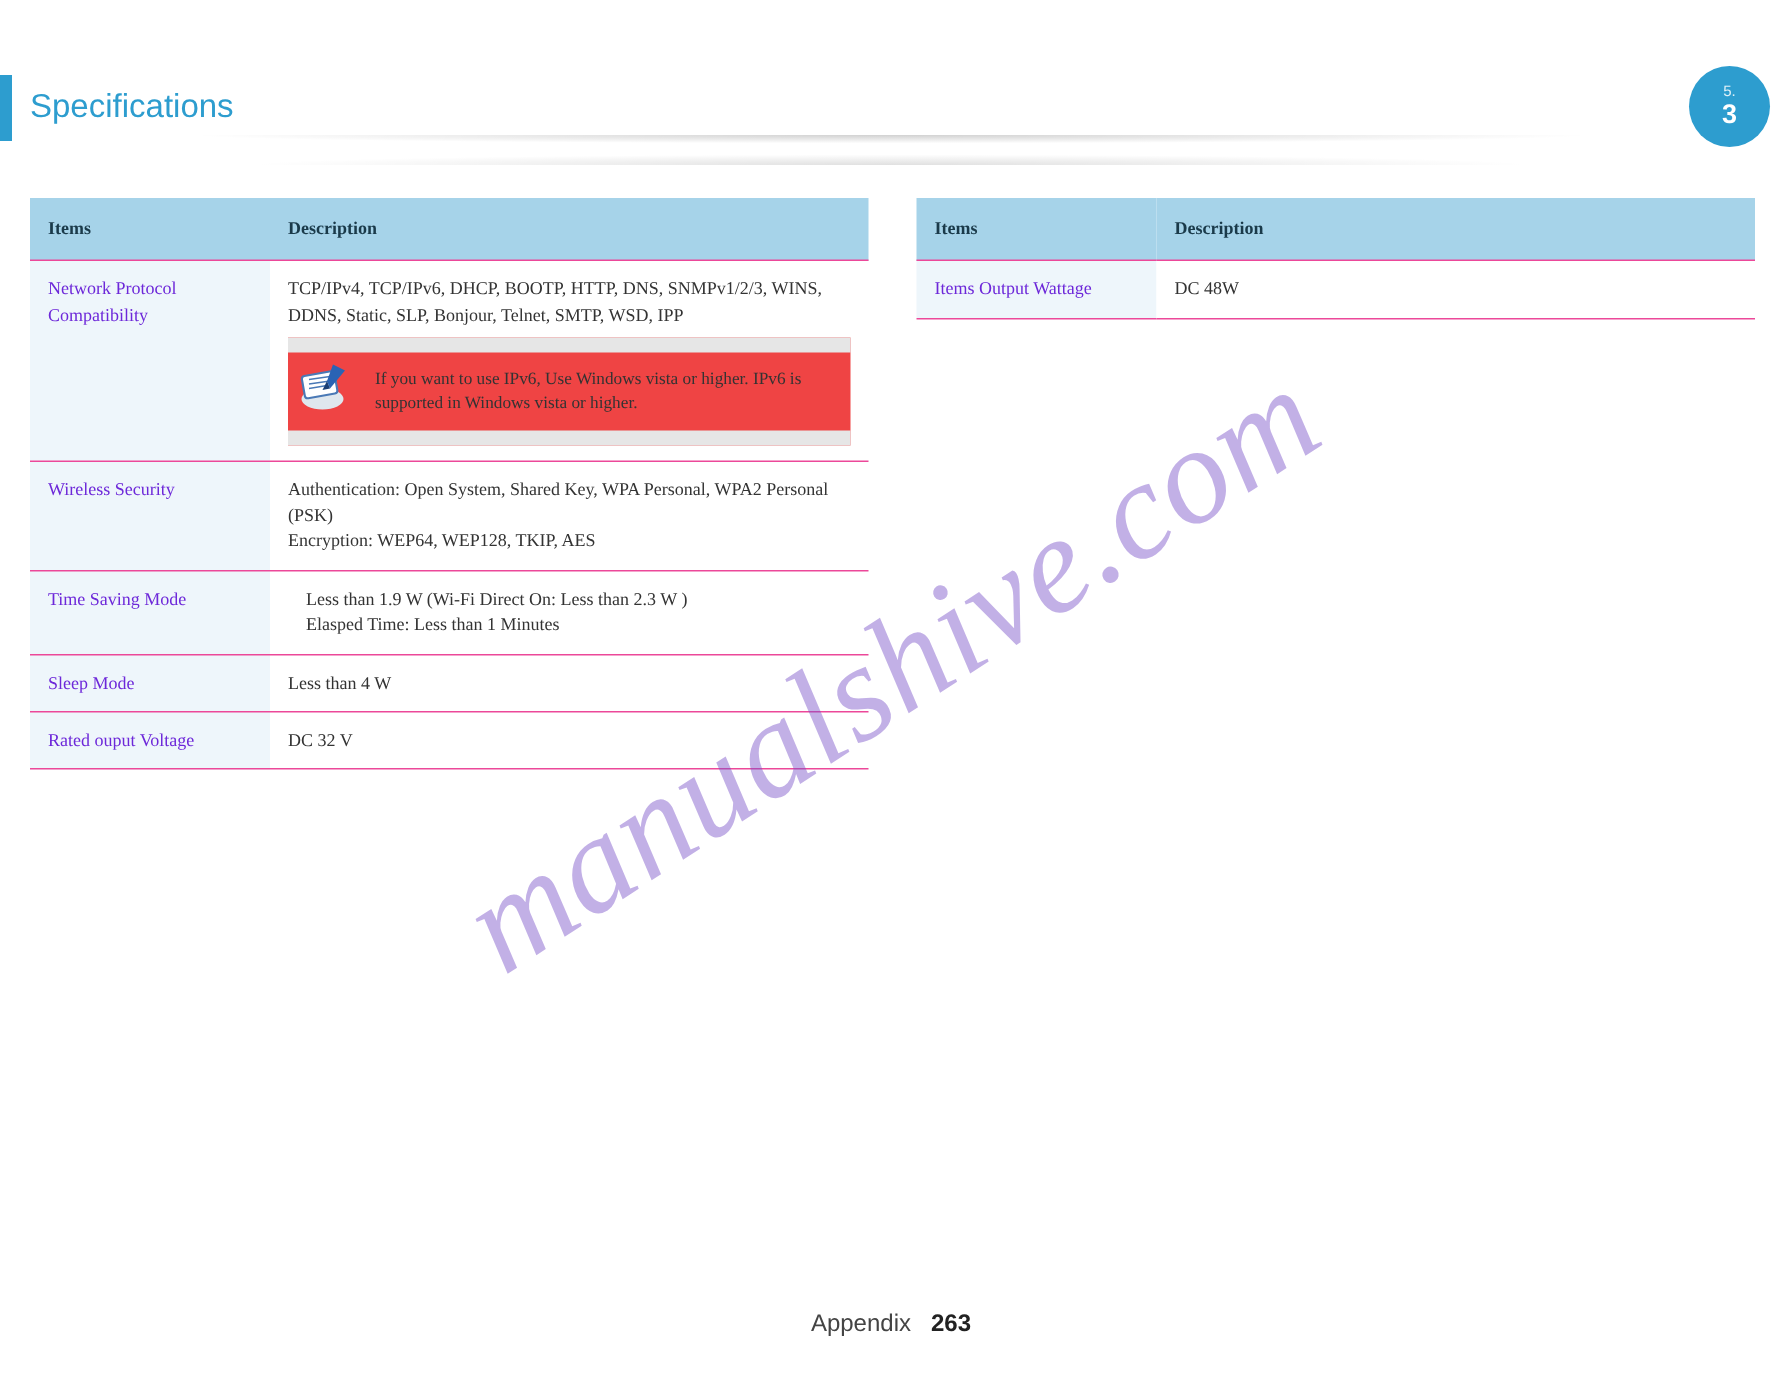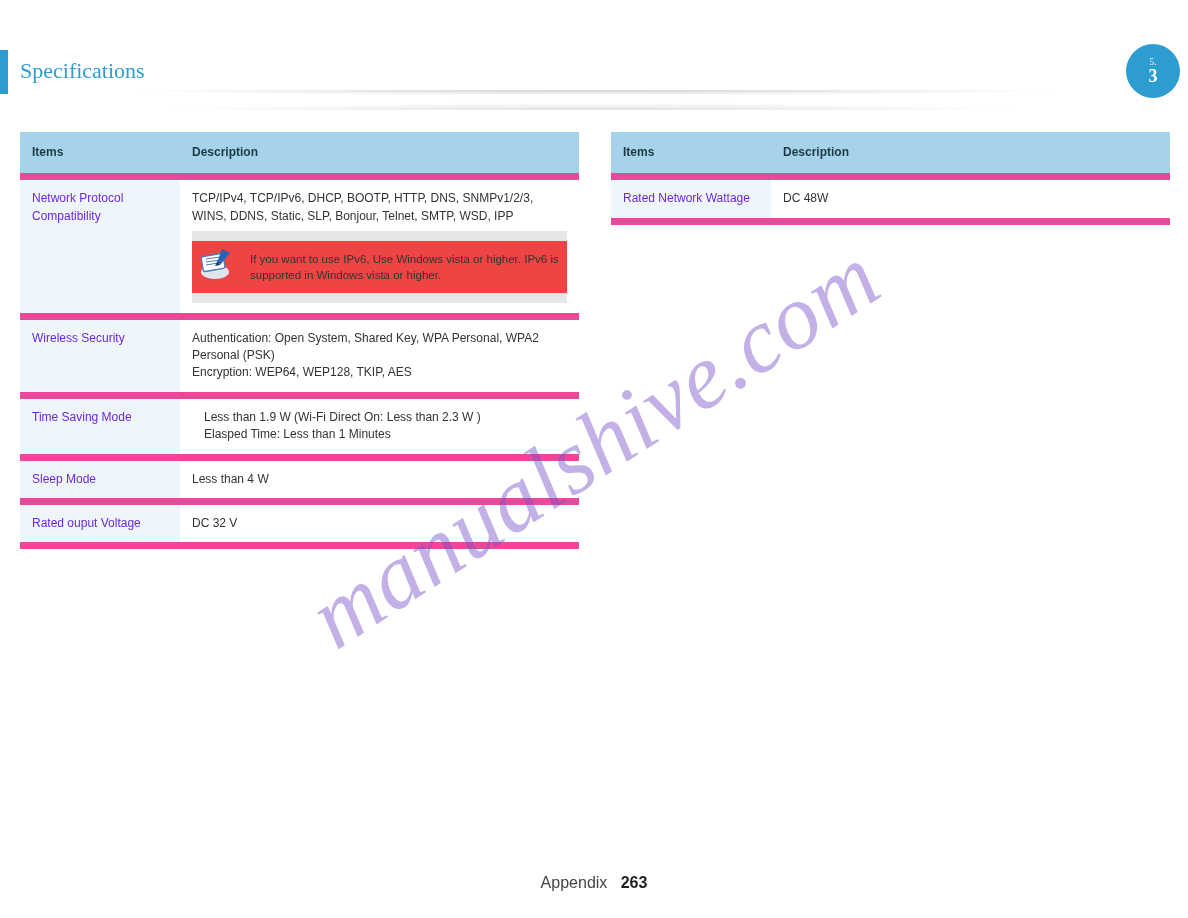--- a/index.html
+++ b/index.html
@@ -9,21 +9,20 @@
     background: #ffffff;
     font-family: Arial, Helvetica, sans-serif;
     font-size: 13px;
     color: #333;
     position: relative;
     overflow: hidden;
   }
   .page-header {
     position: relative;
     height: 116px;
-    font-family: Liberation Serif, serif;
   }
   .header-tab {
     position: absolute;
     left: 0;
     top: 50px;
     width: 8px;
     height: 44px;
     background: #2d9dcf;
   }
   .header-title {
@@ -78,25 +77,26 @@
     display: flex;
     gap: 32px;
   }
   .col { flex: 1; }
   table.spec {
     width: 100%;
     border-collapse: collapse;
     font-size: 12px;
   }
   table.spec th, table.spec td {
-    border-bottom: 7px solid #ec4899;
+    border-bottom: 1px solid #ec4899;
     vertical-align: top;
     text-align: left;
     padding: 10px 12px;
     line-height: 1.45;
+    font-family: Liberation Serif, serif;
   }
   table.spec thead th {
     background: #a6d3e9;
     color: #1a3a4a;
     font-weight: bold;
     font-size: 12px;
     padding: 12px 12px;
   }
   table.spec thead th:first-child { width: 160px; }
   table.spec tbody td.key {
@@ -212,21 +212,21 @@
   <div class="col">
     <table class="spec">
       <thead>
         <tr>
           <th>Items</th>
           <th>Description</th>
         </tr>
       </thead>
       <tbody>
         <tr>
-          <td class="key">Rated Network Wattage</td>
+          <td class="key">Items Output Wattage</td>
           <td class="val">DC 48W</td>
         </tr>
       </tbody>
     </table>
   </div>
 </div>
 
 <div class="watermark">manualshive.com</div>
 
 <div class="footer">

